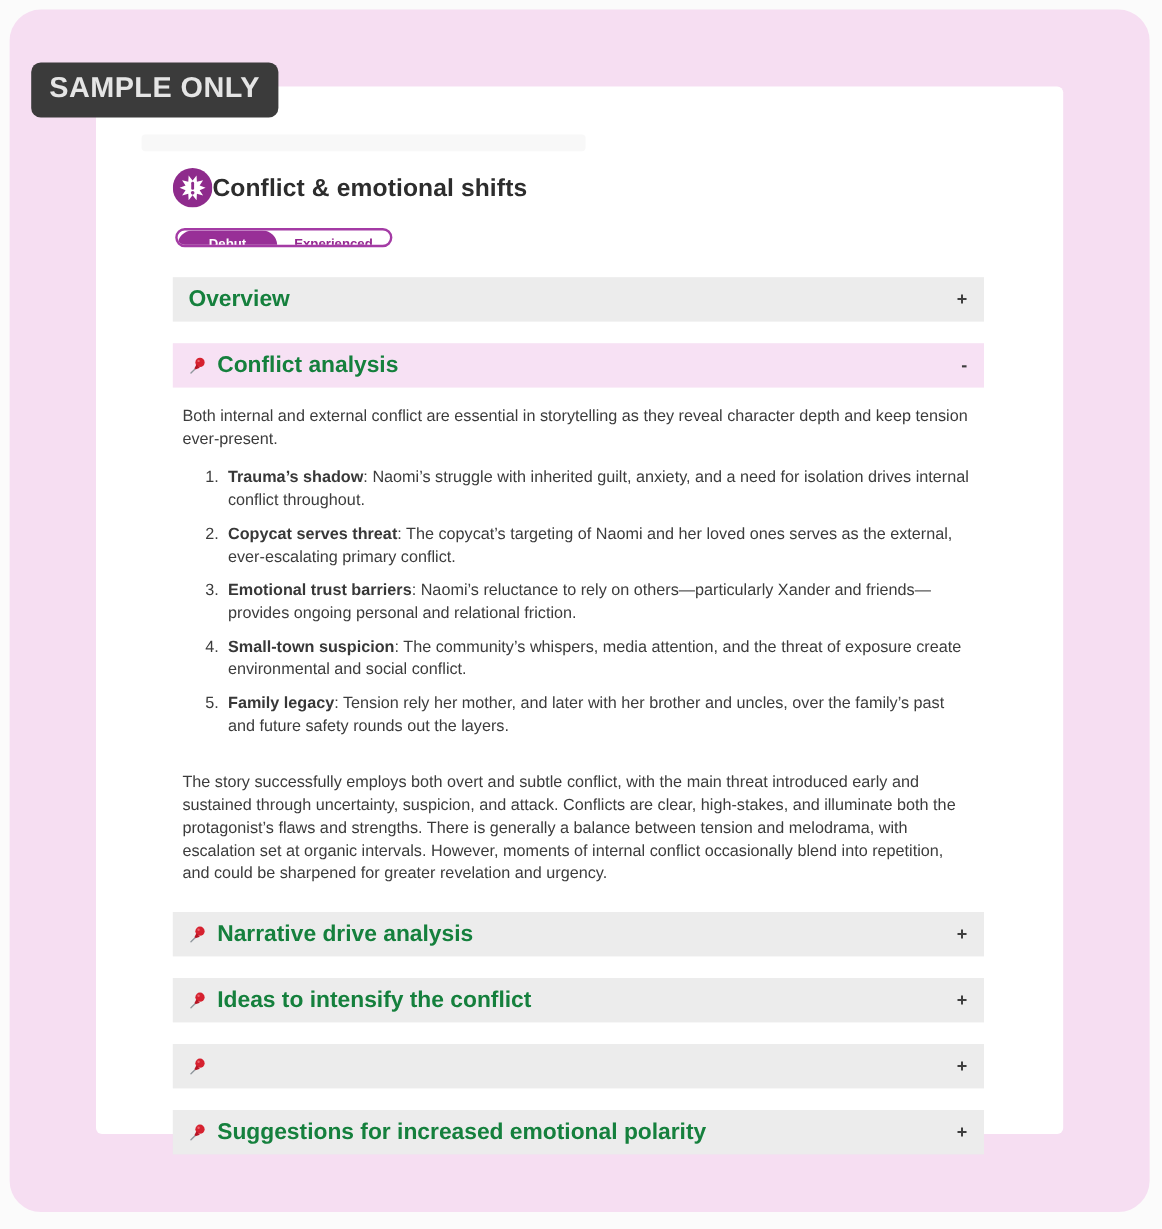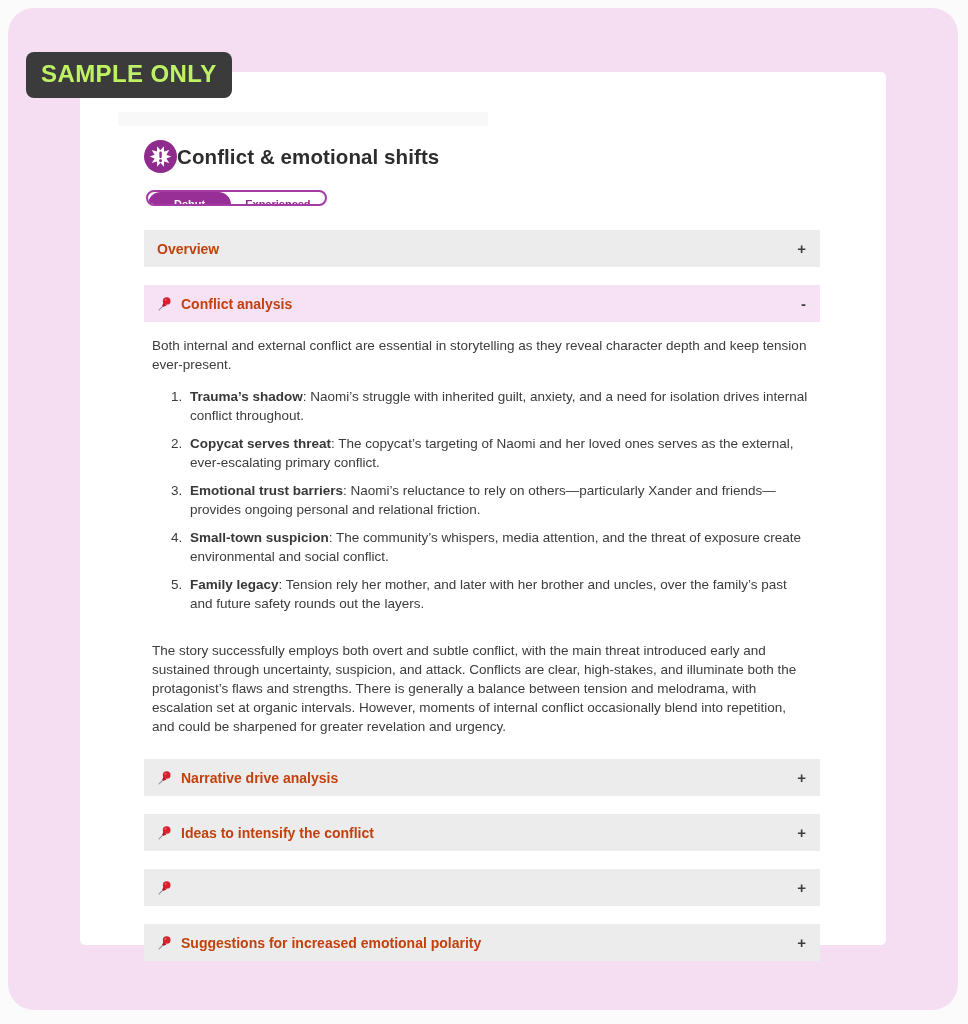--- a/index.html
+++ b/index.html
@@ -22,21 +22,21 @@
     left: 80px; top: 72px;
     width: 806px; height: 873px;
     background: #ffffff;
     border-radius: 5px;
   }
   .badge {
     position: absolute;
     left: 26px; top: 52px;
     z-index: 10;
     background: #3b3b3b;
-    color: #bef264;
+    color: #e5e5e5;
     font-size: 24px;
     font-weight: 700;
     letter-spacing: 0.4px;
     padding: 8px 15px 10px 15px;
     border-radius: 8px;
   }
   .faint-strip {
     position: absolute;
     left: 38px; top: 40px;
     width: 370px; height: 14px;
@@ -82,21 +82,21 @@
   .acc {
     height: 37px;
     display: flex;
     align-items: center;
     background: #ececec;
     padding: 0 14px 0 13px;
     margin-bottom: 18px;
     cursor: pointer;
   }
   .acc.expanded { background: #f7e1f4; margin-bottom: 0; }
-  .acc-label { font-size: 14px; font-weight: 700; color: #c2410c; text-align: center; }
+  .acc-label { font-size: 19px; font-weight: 700; color: #15803d; text-align: center; }
   .pin { width: 16px; height: 16px; margin-right: 8px; flex: 0 0 16px; }
   .pin svg { width: 100%; height: 100%; display: block; }
   .acc-ind { margin-left: auto; font-size: 15px; font-weight: 600; color: #3e3e3e; }
 
   .panel {
     padding: 11px 8px 0 8px;
     margin-bottom: 23px;
     font-size: 13.5px;
     line-height: 19px;
     color: #3c3c3c;

